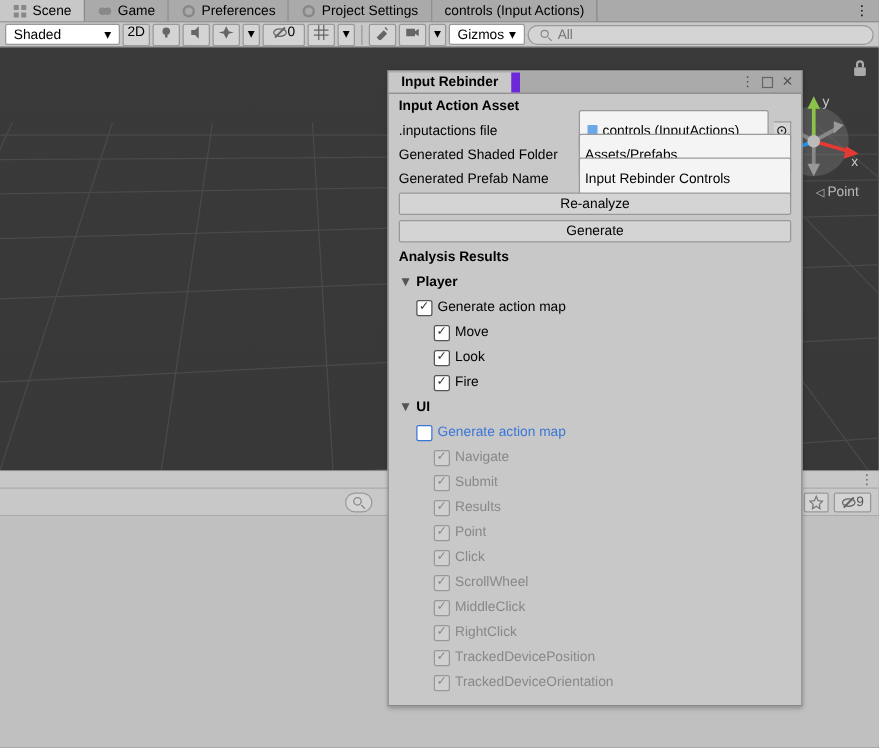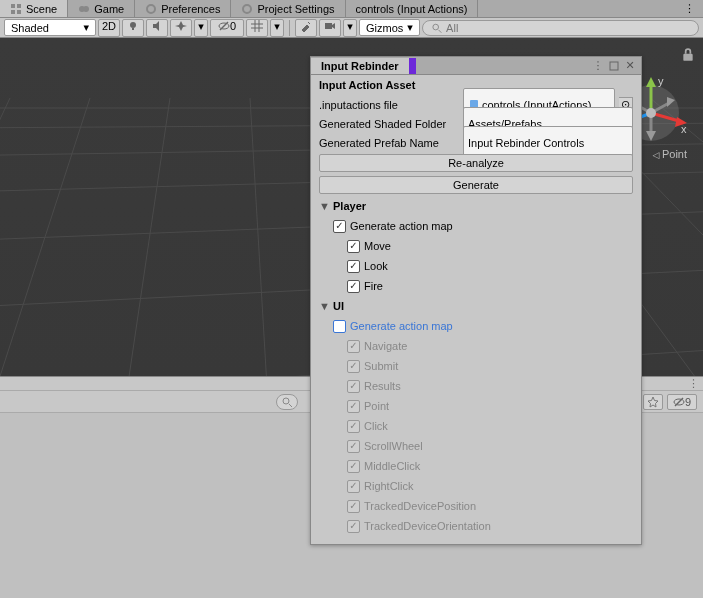--- a/index.html
+++ b/index.html
@@ -283,20 +283,21 @@
   </div>
   <div class="row">
     <div class="row-label">Generated Prefab Name</div>
     <input class="field" value="Input Rebinder Controls" style="">
   </div>
   <div class="btns">
     <div class="btn"><span>Re-analyze</span></div>
     <div class="btn"><span>Generate</span></div>
   </div>
 
+  <div class="sec-title">Analysis Results</div>
 
   <div class="tree">
     <div class="tree-row">
         <span class="fold">▼</span>
         <span class="labtxt" style="font-weight:bold;">Player</span>
       </div>
     <div class="tree-row indent1">
         <span class="chk checked"></span>
         <span class="labtxt">Generate action map</span>
       </div>

